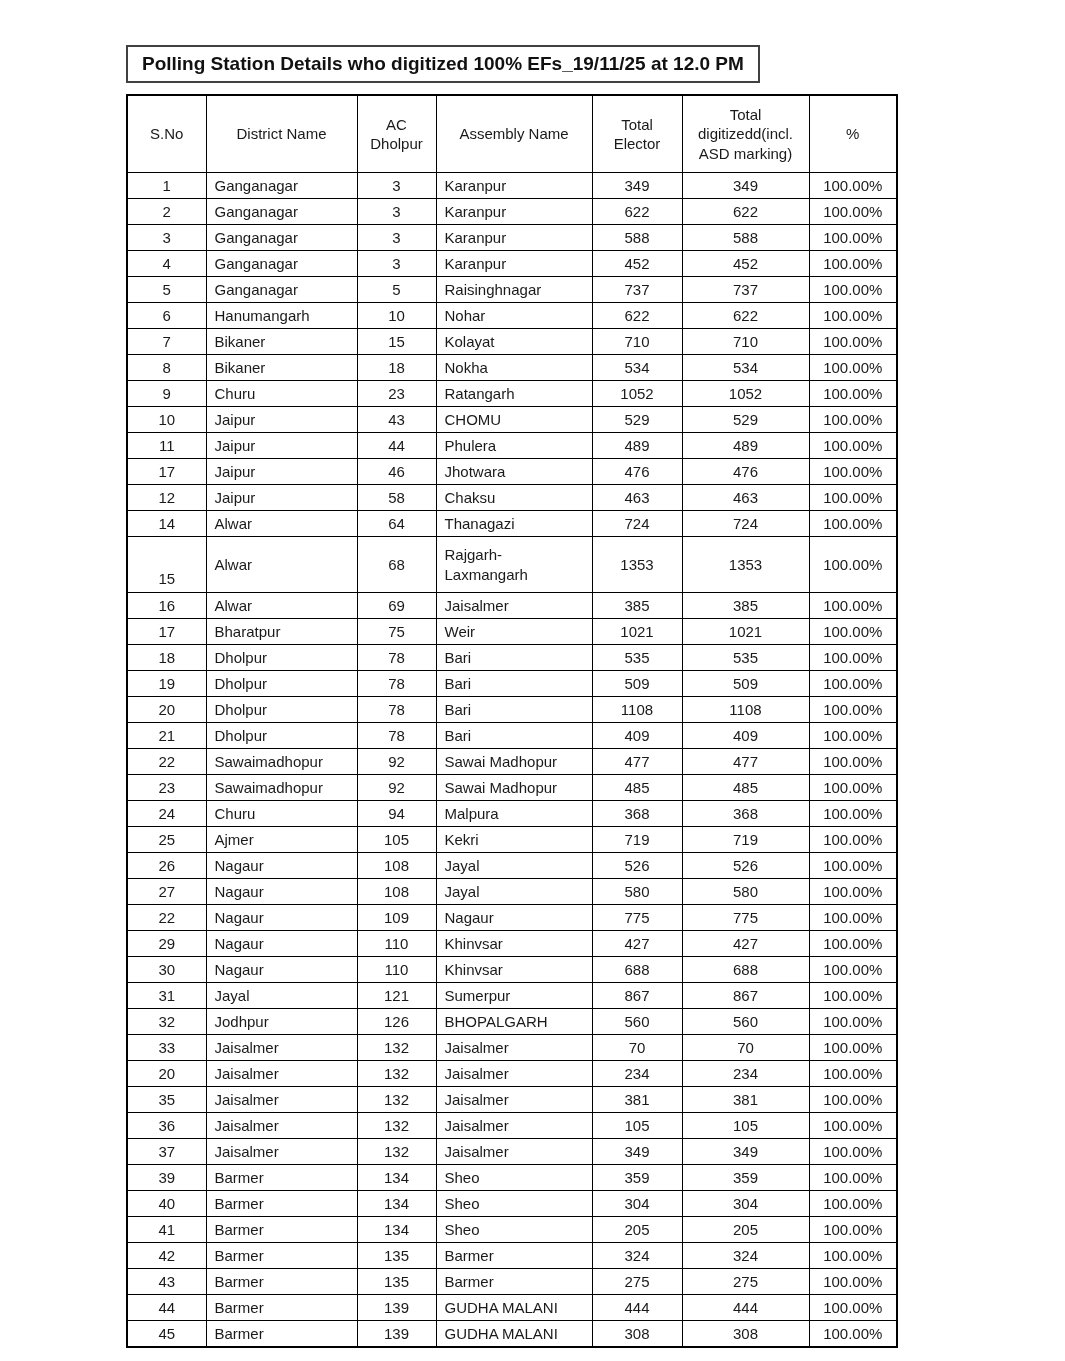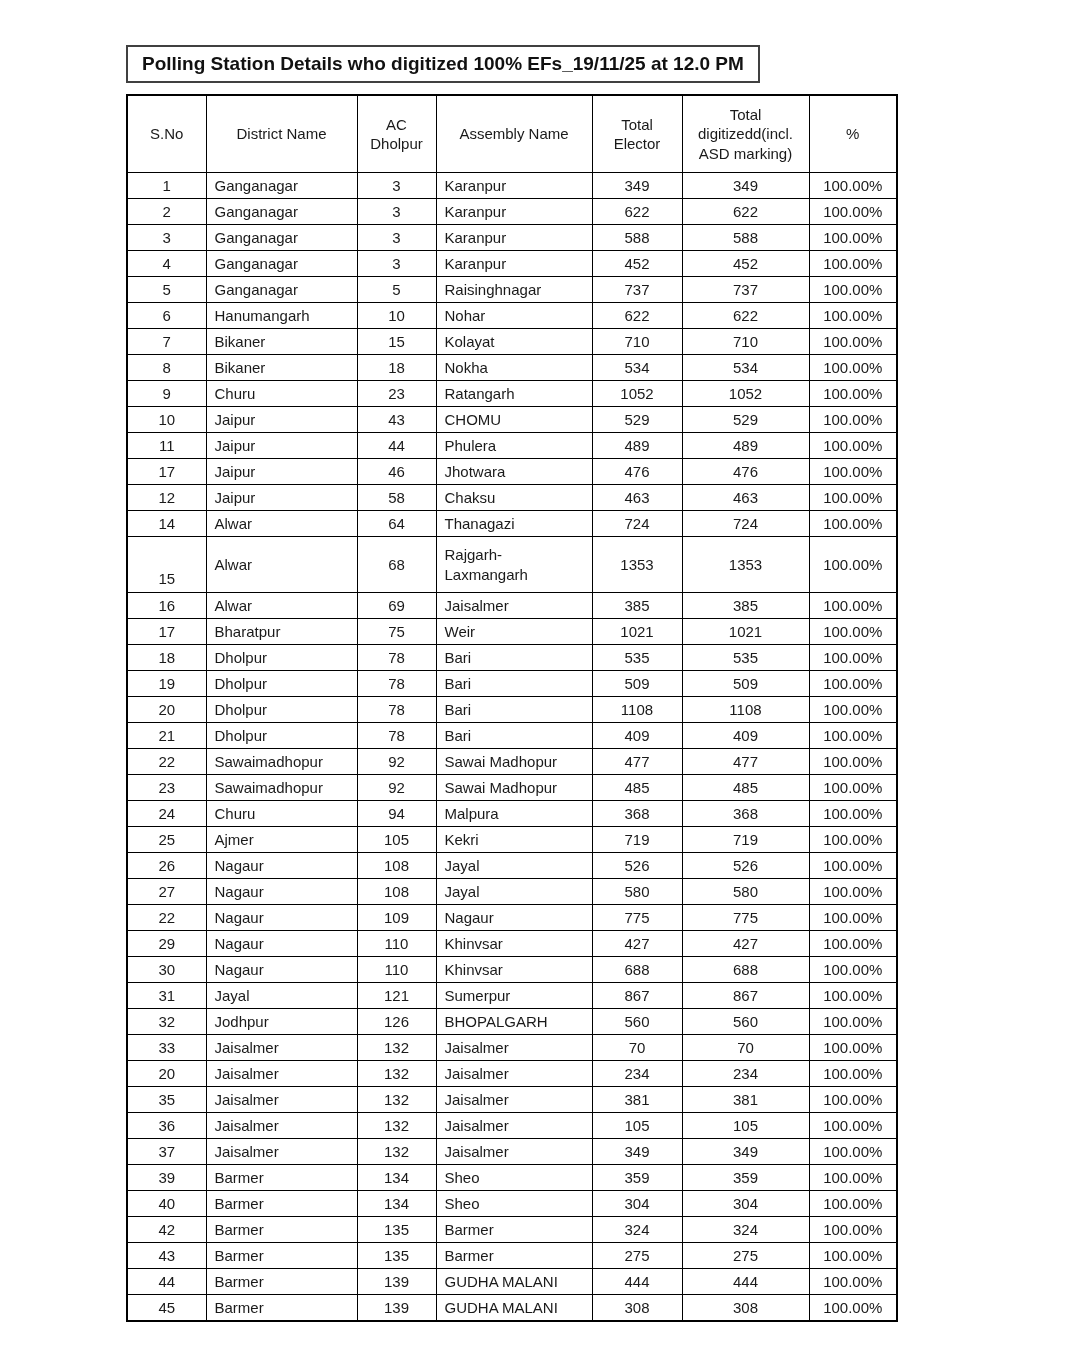--- a/index.html
+++ b/index.html
@@ -442,20 +442,29 @@
         <tr>
           <td class="c-center cell-sno">40</td>
           <td class="c-left cell-district">Barmer</td>
           <td class="c-center cell-ac-number">134</td>
           <td class="c-left cell-assembly">Sheo</td>
           <td class="c-center cell-total-elector">304</td>
           <td class="c-center cell-total-digitized">304</td>
           <td class="c-center cell-percent">100.00%</td>
         </tr>
         <tr>
+          <td class="c-center cell-sno">41</td>
+          <td class="c-left cell-district">Barmer</td>
+          <td class="c-center cell-ac-number">134</td>
+          <td class="c-left cell-assembly">Sheo</td>
+          <td class="c-center cell-total-elector">205</td>
+          <td class="c-center cell-total-digitized">205</td>
+          <td class="c-center cell-percent">100.00%</td>
+        </tr>
+        <tr>
           <td class="c-center cell-sno">42</td>
           <td class="c-left cell-district">Barmer</td>
           <td class="c-center cell-ac-number">135</td>
           <td class="c-left cell-assembly">Barmer</td>
           <td class="c-center cell-total-elector">324</td>
           <td class="c-center cell-total-digitized">324</td>
           <td class="c-center cell-percent">100.00%</td>
         </tr>
         <tr>
           <td class="c-center cell-sno">43</td>

